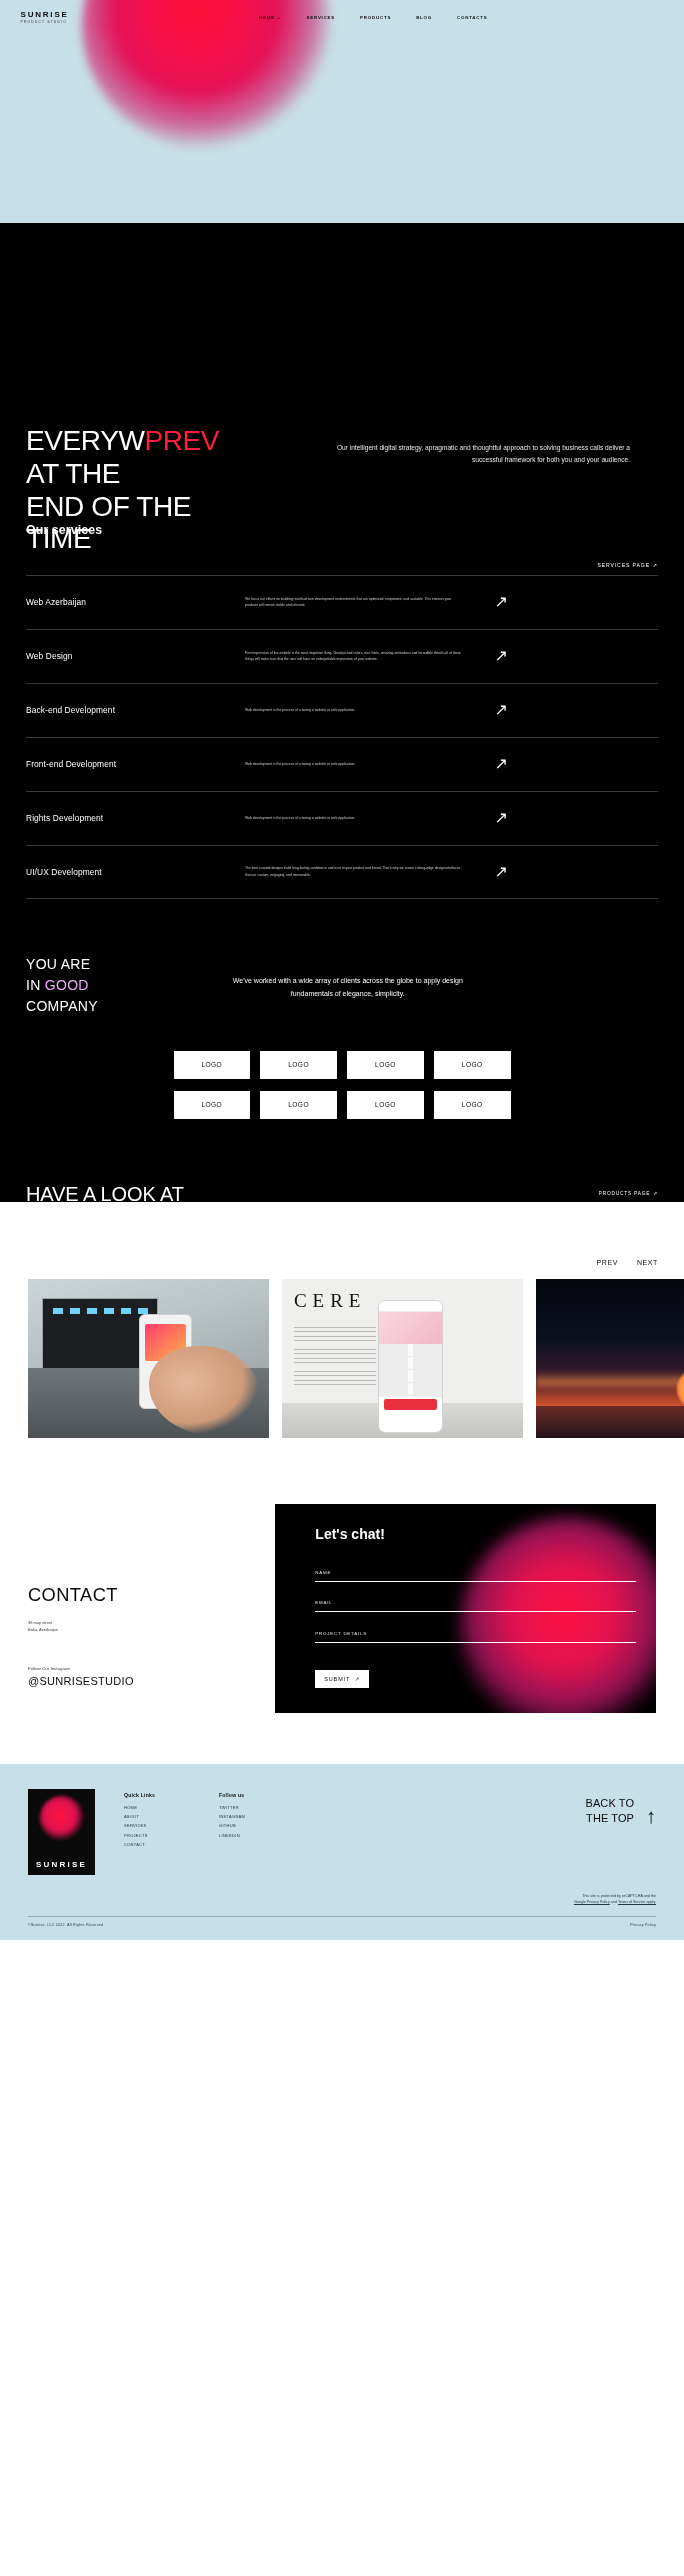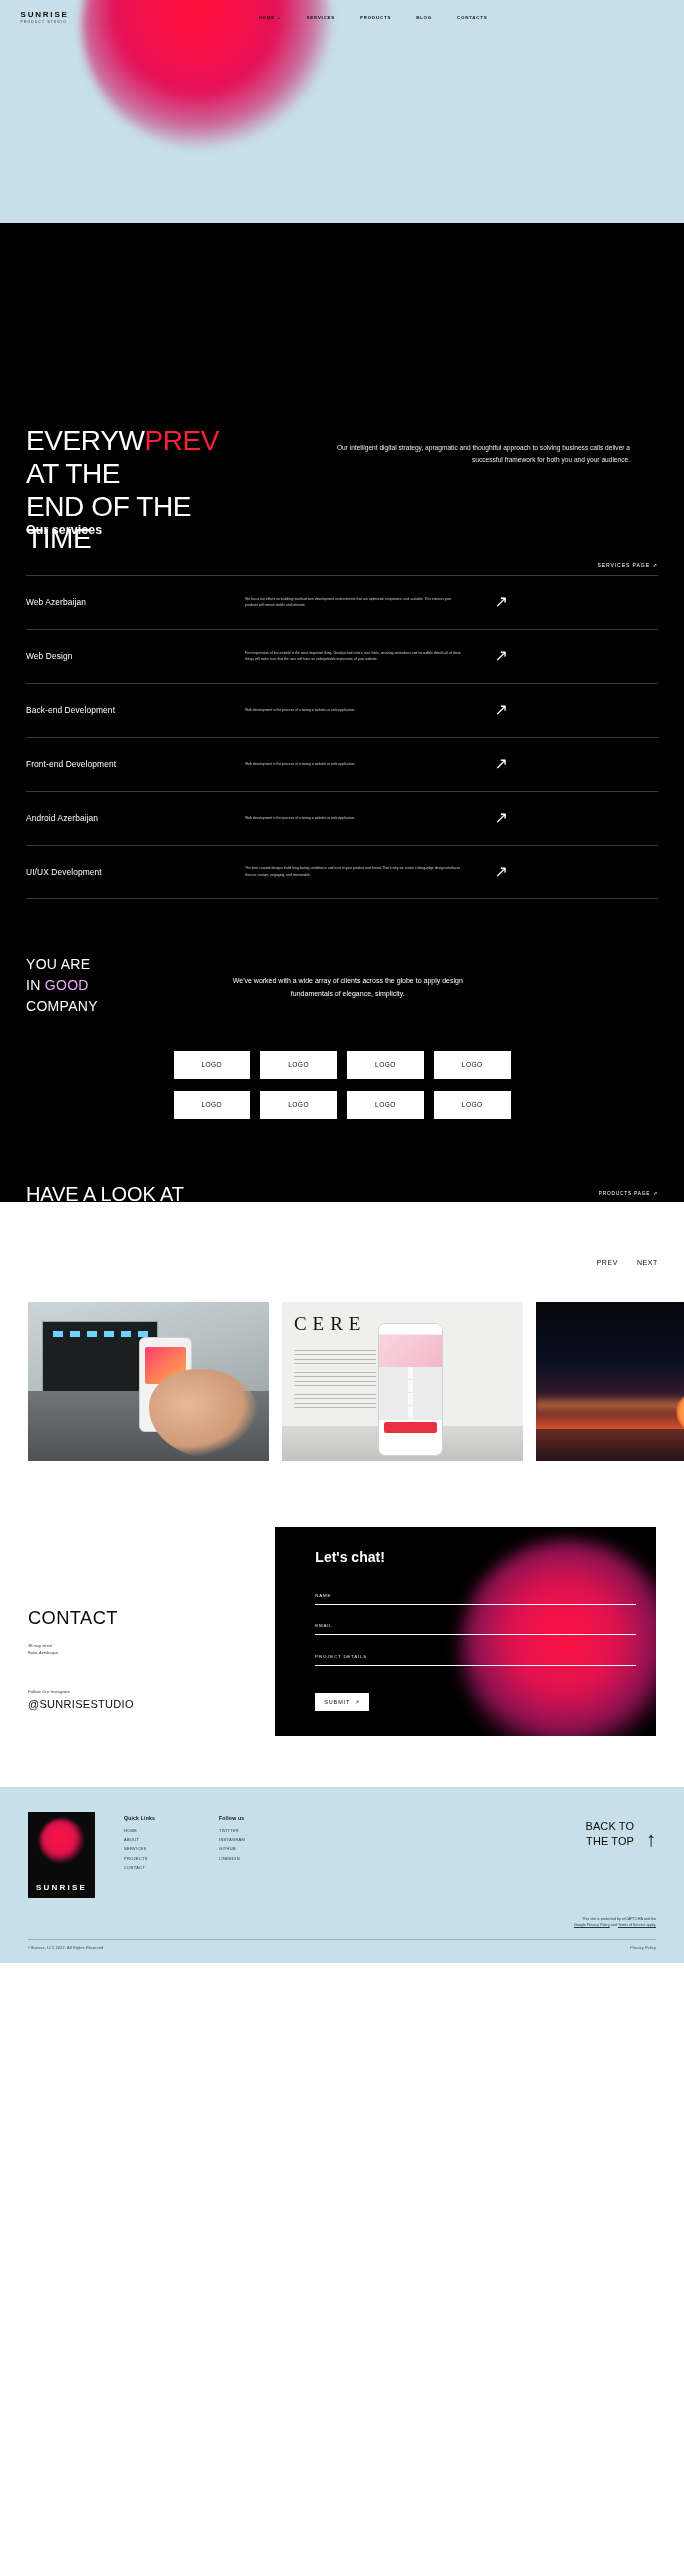--- a/index.html
+++ b/index.html
@@ -242,21 +242,20 @@
     display: flex;
     gap: 13px;
     padding-left: 28px;
   }
   .proj-card {
     width: 241px;
     height: 159px;
     flex: none;
     position: relative;
     overflow: hidden;
-    margin-top: 23px;
   }
   
   .card1 {
     background: linear-gradient(165deg,#cdd5d8 0%,#b9c2c6 35%,#8e9598 100%);
   }
   .card1 .desk {
     position: absolute; left: 0; right: 0; bottom: 0; height: 44%;
     background: linear-gradient(180deg,#6f7679,#4d5255);
   }
   .card1 .screen {
@@ -559,21 +558,21 @@
       <div class="svc-name">Back-end Development</div>
       <div class="svc-desc">Web development is the process of creating a website or web application.</div>
       <div class="svc-arrow">↗</div>
     </div>
     <div class="svc-row">
       <div class="svc-name">Front-end Development</div>
       <div class="svc-desc">Web development is the process of creating a website or web application.</div>
       <div class="svc-arrow">↗</div>
     </div>
     <div class="svc-row">
-      <div class="svc-name">Android Azerbaijan</div>
+      <div class="svc-name">Rights Development</div>
       <div class="svc-desc">Web development is the process of creating a website or web application.</div>
       <div class="svc-arrow">↗</div>
     </div>
     <div class="svc-row">
       <div class="svc-name">UI/UX Development</div>
       <div class="svc-desc">The best curated designs build long-lasting confidence and trust in your product and brand. That's why we create cutting-edge design interfaces that are custom, engaging, and memorable.</div>
       <div class="svc-arrow">↗</div>
     </div>
   </div>
 

